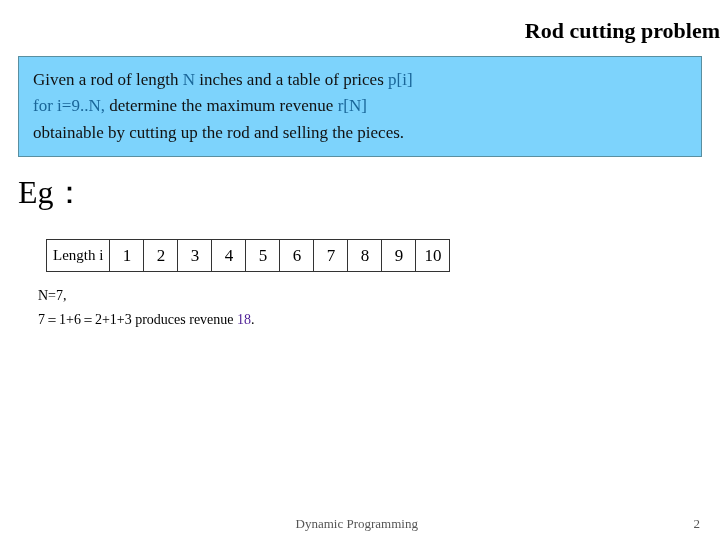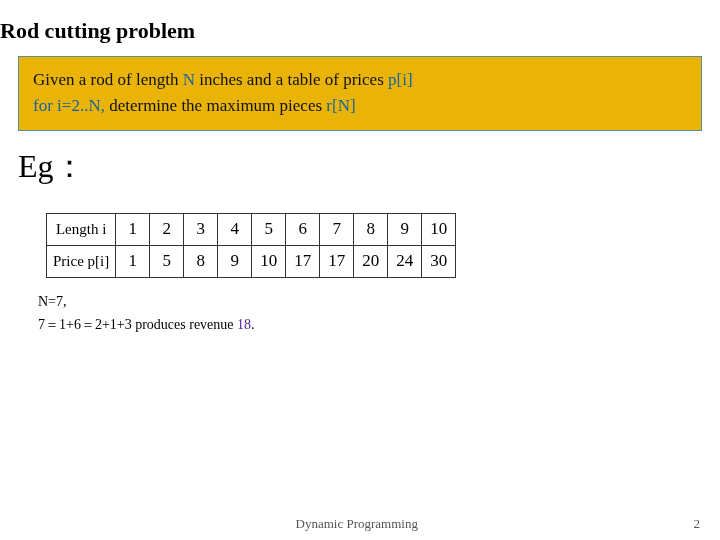--- a/index.html
+++ b/index.html
@@ -7,34 +7,34 @@
     body {
       width: 720px;
       height: 540px;
       background: #ffffff;
       font-family: 'Times New Roman', Times, serif;
       position: relative;
       overflow: hidden;
     }
 
     .page-title {
-      text-align: left;
+      text-align: right;
       font-size: 22px;
       font-weight: bold;
       padding: 18px 0 12px 0;
     }
 
     .description-box {
       margin: 0 18px;
       border: 1.5px solid #5a8fa0;
       padding: 10px 14px;
       font-size: 17px;
       line-height: 1.55;
       color: #111;
-      background: #eab308;
+      background: #7dd3fc;
     }
 
     .description-box .highlight-blue {
       color: #1a6699;
     }
 
     .eg-section {
       margin: 14px 18px 0 18px;
     }
 
@@ -93,21 +93,22 @@
       padding: 0 20px;
     }
   </style>
 </head>
 <body>
 
 <div class="page-title">Rod cutting problem</div>
 
 <div class="description-box">
   <span>Given a rod of length </span><span class="highlight-blue">N</span><span> inches and a table of prices </span><span class="highlight-blue">p[i]</span><br>
-  <span class="highlight-blue">for i=2..N,</span><span> determine the maximum pieces </span><span class="highlight-blue">r[N]</span><br>
+  <span class="highlight-blue">for i=9..N,</span><span> determine the maximum revenue </span><span class="highlight-blue">r[N]</span><br>
+  <span>obtainable by cutting up the rod and selling the pieces.</span>
 </div>
 
 <div class="eg-section">
   <div class="eg-label">Eg：</div>
 
   <div class="table-wrapper">
     <table>
       <tbody>
           <tr>
         <td class="row-label">Length i</td>
@@ -115,33 +116,20 @@
         <td>2</td>
         <td>3</td>
         <td>4</td>
         <td>5</td>
         <td>6</td>
         <td>7</td>
         <td>8</td>
         <td>9</td>
         <td>10</td>
       </tr>
-      <tr>
-        <td class="row-label">Price p[i]</td>
-        <td>1</td>
-        <td>5</td>
-        <td>8</td>
-        <td>9</td>
-        <td>10</td>
-        <td>17</td>
-        <td>17</td>
-        <td>20</td>
-        <td>24</td>
-        <td>30</td>
-      </tr>
     </tbody>
       </table>
   </div>
 
   <div class="notes">
     <div>N=7,</div>
     <div>
       <span>7＝1+6＝2+1+3  produces  revenue </span><span class="highlight-red">18</span><span>.</span>
     </div>
   </div>

